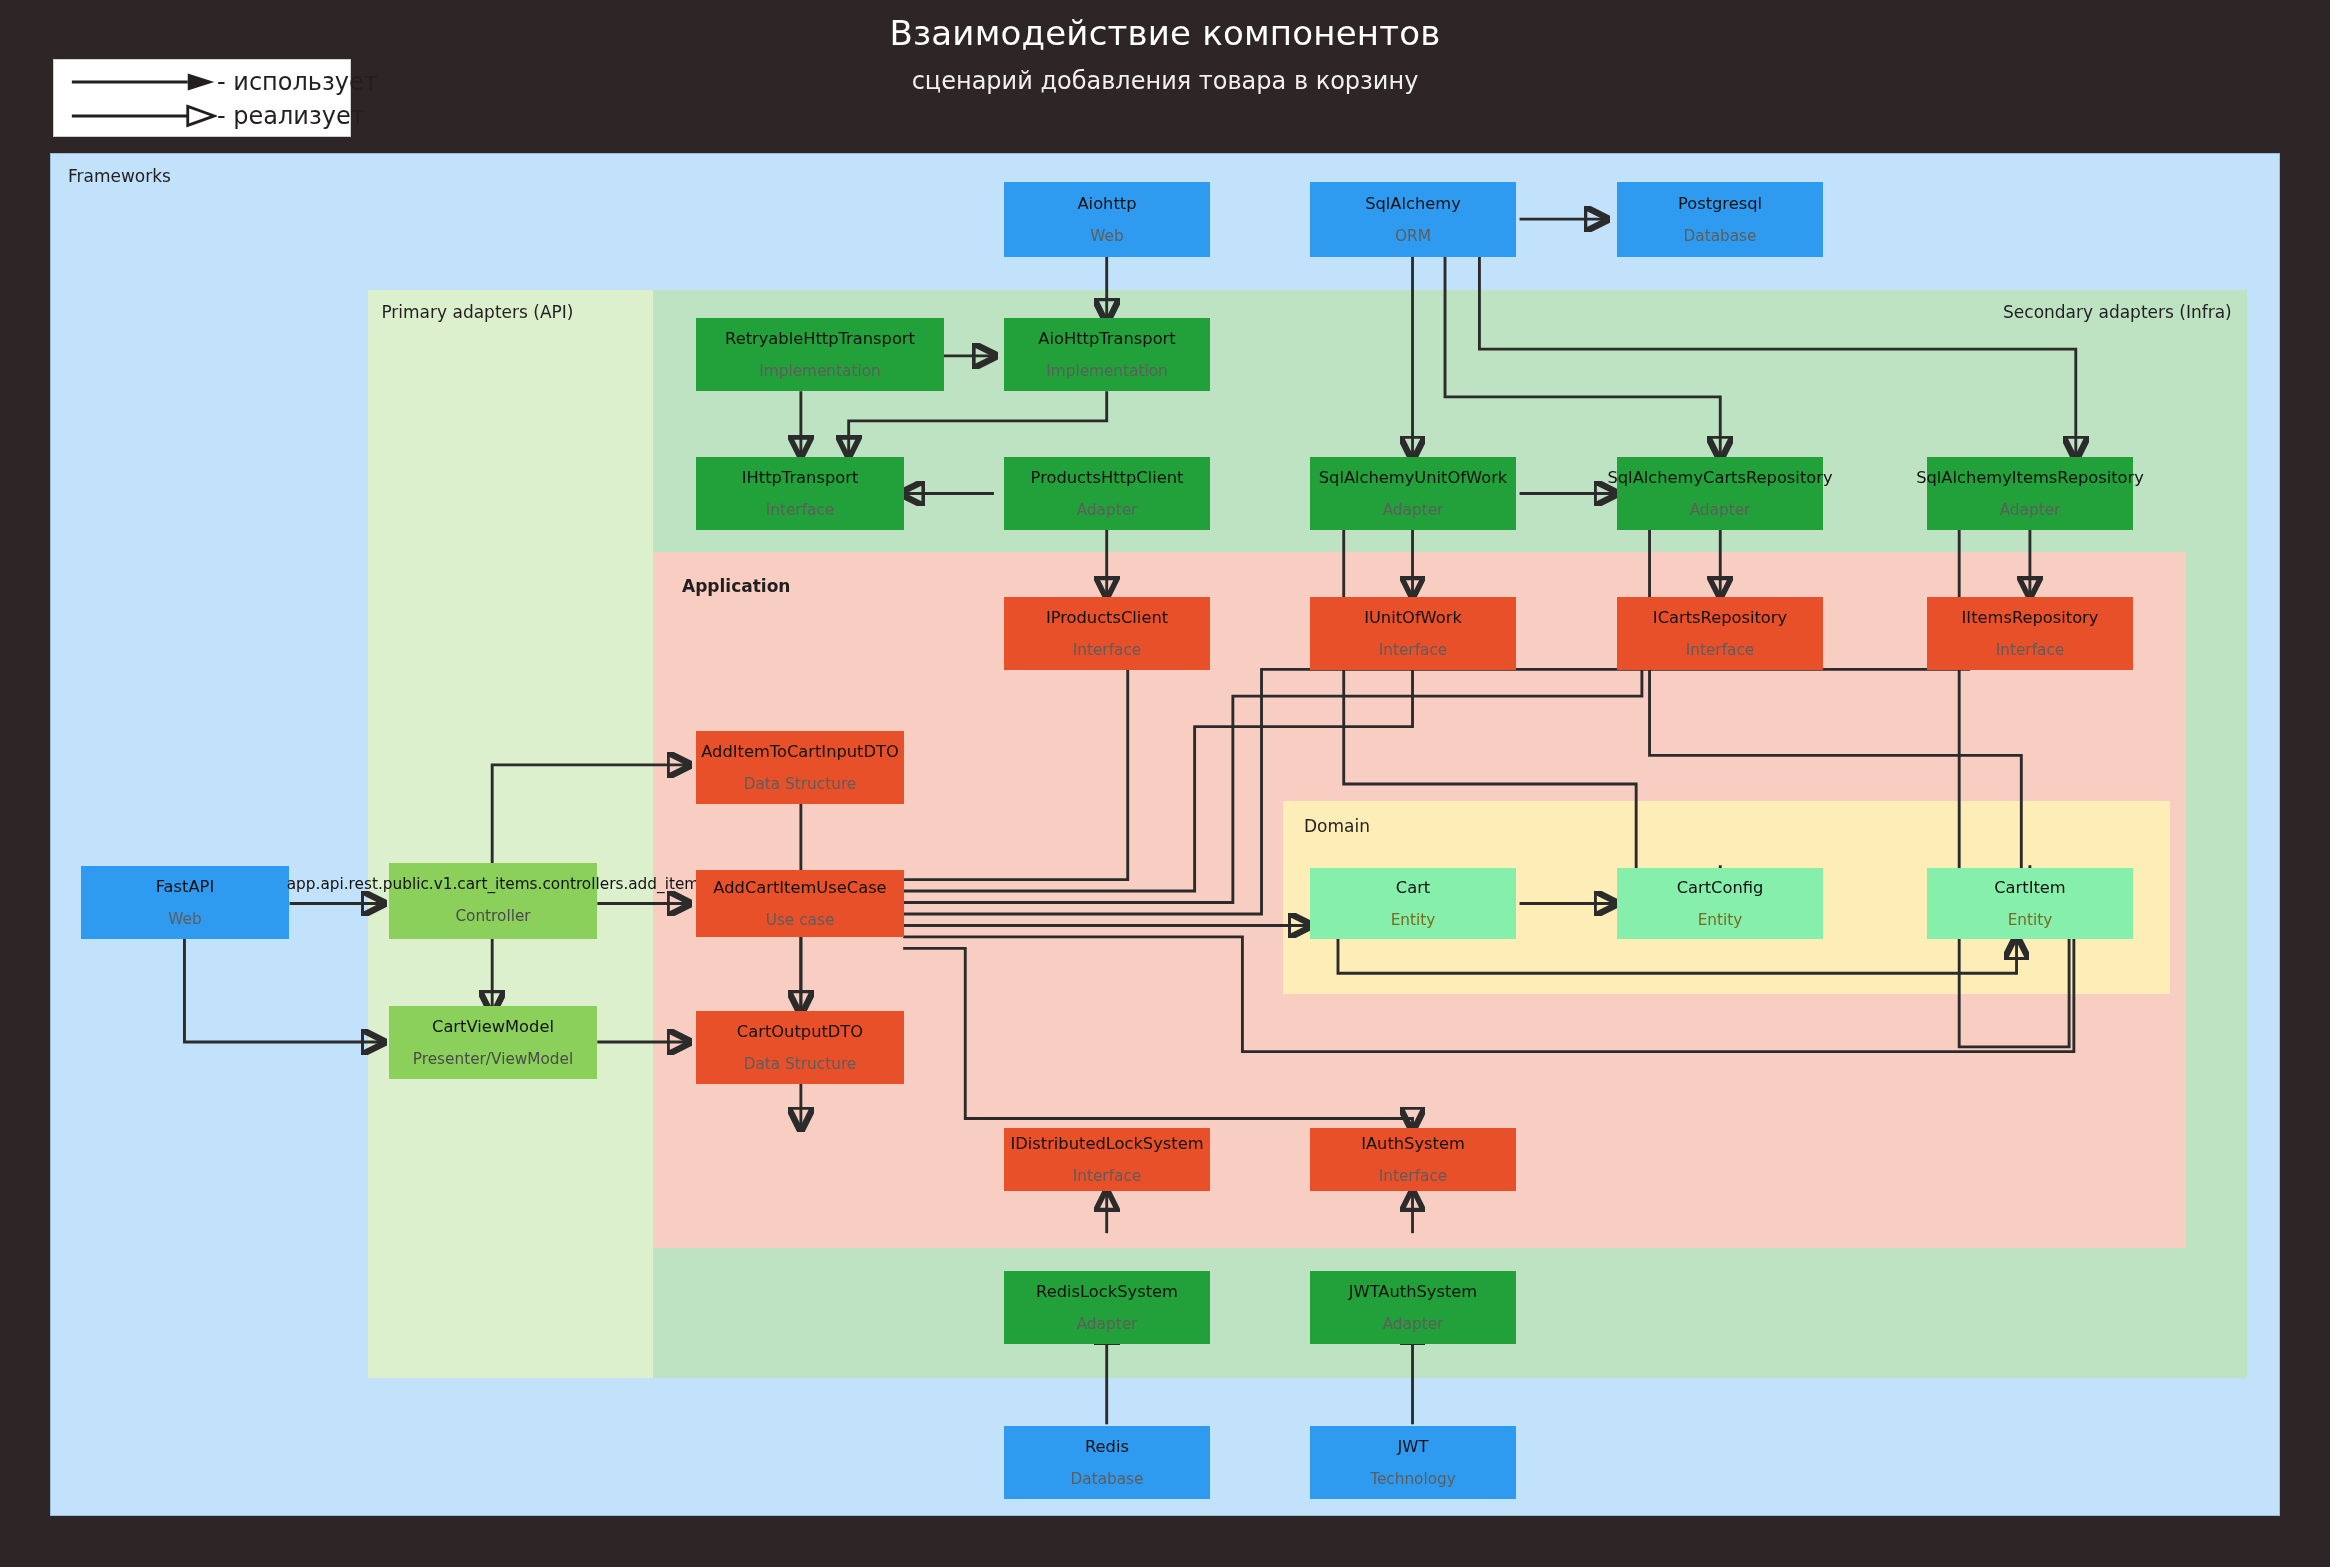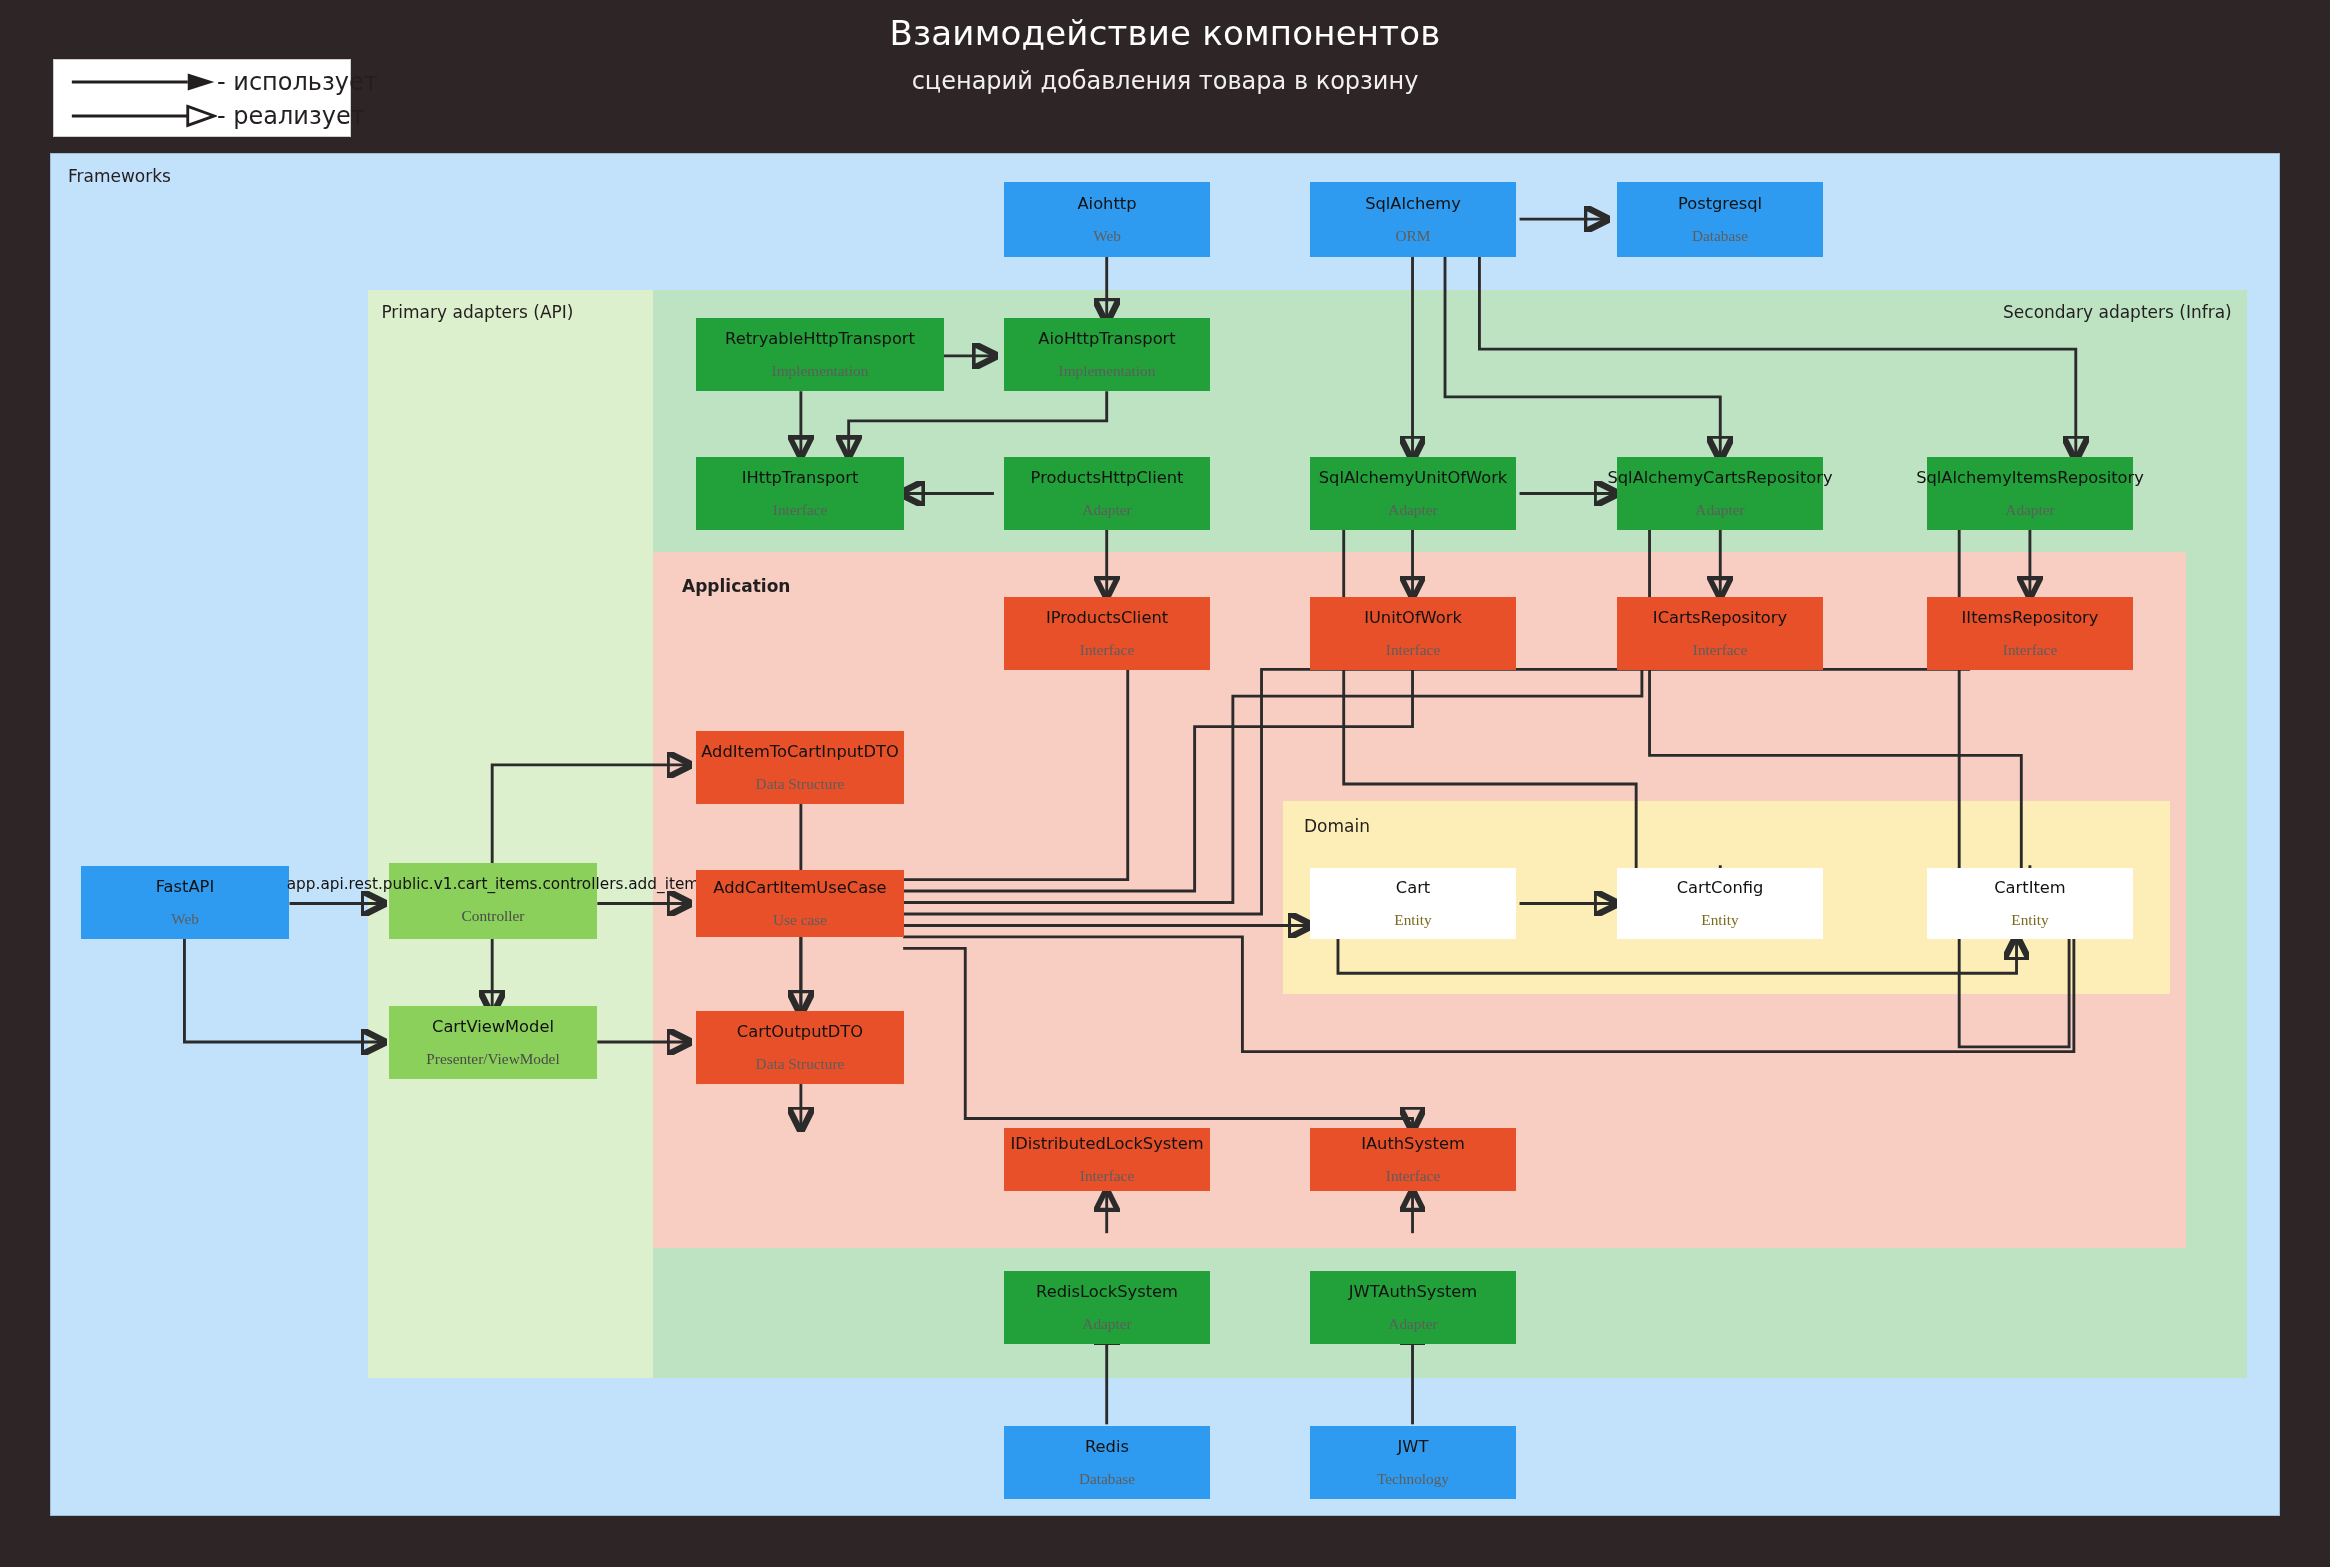--- a/index.html
+++ b/index.html
@@ -29,26 +29,26 @@
                 border:1px solid #9dbdd6;}
   #z-primary   {left:368px;top:290px;width:285px;height:1088px;background:#dcf0cd;}
   #z-secondary {left:653px;top:290px;width:1594px;height:1088px;background:#bde3c3;}
   #z-application{left:653px;top:552px;width:1533px;height:696px;background:#f8cec3;font-weight:bold;}
   #z-domain    {left:1283px;top:801px;width:887px;height:193px;background:#fdeeb8;}
 
   
   .node{position:absolute;box-sizing:border-box;display:flex;flex-direction:column;
         align-items:center;justify-content:center;text-align:center;line-height:1.22;}
   .node .n-title{font-size:16.3px;color:#121212;font-weight:400;padding:0 5.7px;}
-  .node .n-sub{font-size:15.3px;color:#5d5d5d;margin-top:13px;font-family:Liberation Serif, serif;}
+  .node .n-sub{font-size:15.3px;color:#5d5d5d;margin-top:13px;}
   .c-blue  {background:#2f9bf0;}
   .c-green {background:#22a03a;}
   .c-lgreen{background:#8bd05a;}
   .c-red   {background:#e8502a;}
-  .c-yellow{background:#ffffff;}
+  .c-yellow{background:#86efac;}
   .c-lgreen .n-sub{color:#4a4a4a;}
   .c-yellow .n-sub{color:#7a6a1d;}
 
   
   #edges{position:absolute;left:0;top:0;width:2330px;height:1568px;overflow:visible;
          pointer-events:none;}
   #edges path,#edges line{fill:none;stroke:#2b2b2b;stroke-width:3;}
 </style>
 </head>
 <body>

